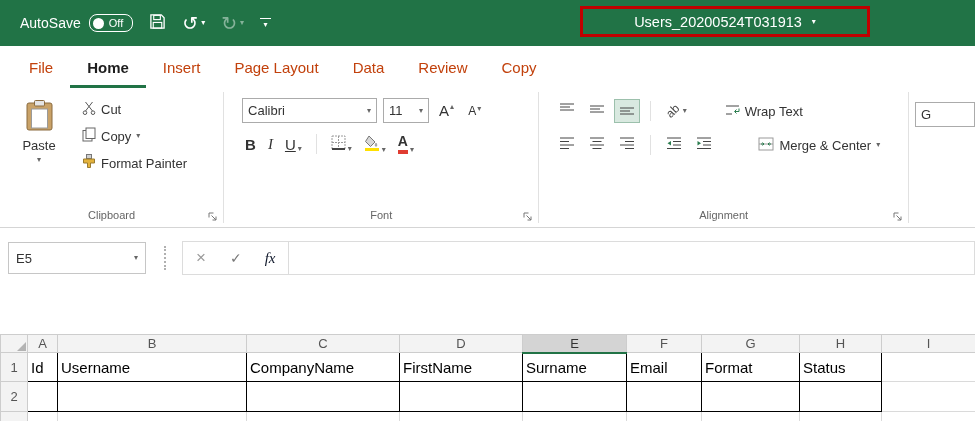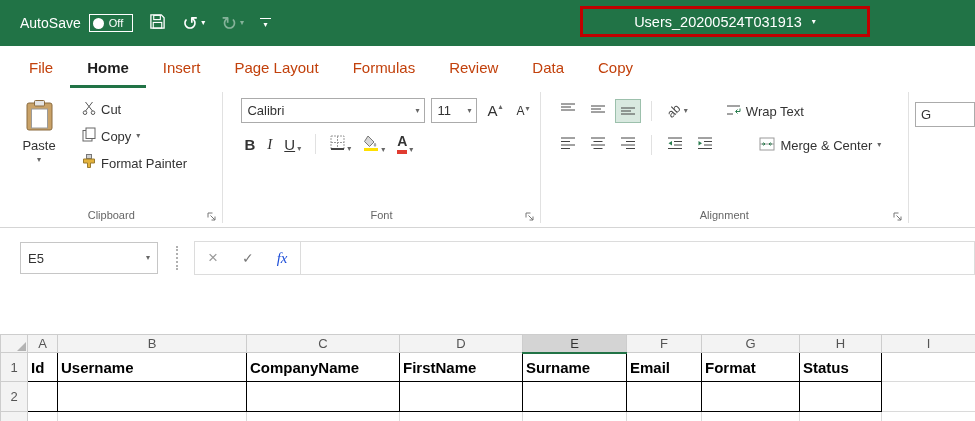--- a/index.html
+++ b/index.html
@@ -6,21 +6,21 @@
   html,body { width:975px; height:421px; overflow:hidden; background:#fff;
     font-family:"Liberation Sans", sans-serif; }
   .app { width:975px; height:421px; position:relative; }
 
   
   .titlebar { height:46px; background:#217346; display:flex; align-items:center;
     color:#fff; position:relative; }
   .qat { display:flex; align-items:center; gap:16px; padding-left:20px; font-size:14px; }
   .autosave { display:flex; align-items:center; gap:8px; }
   .autosave-toggle { display:flex; align-items:center; gap:5px; border:1.5px solid #fff;
-    border-radius:0; padding:2px 9px 2px 3px; font-size:11px; cursor:default; }
+    border-radius:8px; padding:2px 9px 2px 3px; font-size:11px; cursor:default; }
   .knob { width:11px; height:11px; border-radius:50%; background:#fff; display:inline-block; }
   .qat-btn { display:flex; align-items:center; gap:3px; }
   .uglyph { font-size:19px; line-height:1; }
   .caret { font-size:8px; line-height:1; color:#666; }
   .titlebar .caret { color:#fff; }
   .disabled { opacity:.45; }
   .qat-custom { display:flex; flex-direction:column; align-items:center; gap:2px; }
   .qat-custom .bar { width:11px; border-top:1.5px solid #fff; display:block; }
 
   .titlebox { position:absolute; left:580px; top:6px; width:290px; height:31px;
@@ -46,21 +46,21 @@
   .btn { display:flex; align-items:center; gap:5px; font-size:13px; color:#333; cursor:default; }
 
   .paste-btn { width:62px; display:flex; flex-direction:column; align-items:center;
     gap:3px; font-size:13px; padding-top:4px; }
   .clip-col { display:flex; flex-direction:column; gap:9px; margin-left:12px; padding-top:5px; }
 
   .font-col { display:flex; flex-direction:column; gap:11px; padding-left:10px; padding-top:2px; }
   .frow { display:flex; align-items:center; gap:6px; }
   .combo { border:1px solid #ababab; background:#fff; height:25px; display:flex;
     align-items:center; justify-content:space-between; padding:0 5px; font-size:13px; }
-  .combo-name { width:184px;text-align:center; } .combo-size { width:46px; }
+  .combo-name { width:135px;text-align:center; } .combo-size { width:46px; }
   .sizer { display:flex; align-items:flex-start; gap:1px; font-size:15px; padding:0 4px; }
   .sizer .caret { margin-top:1px; }
   .fmt { font-size:15px; padding:0 3px; display:flex; align-items:flex-end; gap:2px; }
   .b-bold { font-weight:700; }
   .b-italic { font-style:italic; font-family:"Liberation Serif", serif; }
   .b-under { text-decoration:underline; }
   .minisep { width:1px; height:20px; background:#e1e1e1; margin:0 5px; }
   .fontcolor-a { font-size:14px; font-weight:700; border-bottom:4px solid #e03c31; line-height:1.1; }
 
   .align-col { display:flex; flex-direction:column; gap:12px; padding-left:8px; padding-top:4px; }
@@ -69,44 +69,44 @@
   .icon-sel { background:#d9e9e0; outline:1px solid #9cc0ac; }
   .orient { display:flex; align-items:center; gap:3px; padding:0 4px; }
   .orient .ab { display:inline-block; transform:rotate(-45deg); font-size:12px; color:#444; }
   .push { margin-left:28px; }
 
   .num-stub { padding-top:14px; padding-left:6px; }
   .num-combo { width:60px; height:25px; border:1px solid #ababab; background:#fff;
     font-size:13px; display:flex; align-items:center; padding:0 5px; }
 
   
-  .formula-row { height:60px; background:#fff; display:flex; align-items:center; padding-left:20px; }
+  .formula-row { height:60px; background:#fff; display:flex; align-items:center; padding-left:8px; }
   .namebox { width:138px; height:32px; border:1px solid #c6c6c6; display:flex; align-items:center;
     justify-content:space-between; padding:0 7px; font-size:13px; color:#333; background:#fff; }
   .handle { height:24px; border-left:2px dotted #b0b0b0; margin:0 16px 0 18px; }
   .fx-box { flex:1; height:34px; border:1px solid #dcdcdc; display:flex; align-items:center; background:#fff; }
   .fx-cancel { color:#9b9b9b; font-size:17px; padding:0 13px; }
   .fx-check { color:#777; font-size:14px; padding:0 11px; }
   .fx-label { font-family:"Liberation Serif", serif; font-style:italic; font-size:15px;
-    color:#1d4ed8; padding:0 12px; }
+    color:#0f172a; padding:0 12px; }
   .fx-sep { width:1px; height:33px; background:#dcdcdc; }
   .formula-input { flex:1; height:30px; border:none; outline:none; font-size:14px; padding:0 6px; }
 
   .sheet-gap { height:46px; background:#fff; }
 
   
   table.grid { border-collapse:collapse; table-layout:fixed; width:975px; }
   .colh, .rowh, .corner { background:#f3f3f3; border:1px solid #cdcdcd; color:#555;
     font-size:13px; font-weight:400; text-align:center; padding:0; }
   .colh.sel { background:#d4d4d4; border-bottom:2px solid #217346; color:#333; }
   tr.hrow { height:18px; }
   tr.r1 { height:29px; } tr.r2 { height:30px; } tr.partial { height:10px; }
   td.cell { background:#fff; padding:0 2px 0 3px; font-size:15px; color:#000;
     text-align:left; vertical-align:middle; overflow:hidden; white-space:nowrap; }
-  tr.r1 td.cell { font-weight:700; }
+  tr.r1 td.cell { font-weight:400; }
   td.b { border:1.5px solid #000; }
   td.plain { border:1px solid #dadada; }
   tr.partial td { border:none; border-left:1px solid #dadada; border-right:1px solid #dadada; }
   tr.partial .rowh { border-bottom:none; }
   .corner { position:relative; }
   .corner-tri { position:absolute; right:1px; bottom:1px; width:0; height:0;
     border-left:9px solid transparent; border-bottom:9px solid #b3b3b3; }
 </style>
 </head>
 <body>
@@ -148,23 +148,22 @@
       <span>Users_20200524T031913</span>
       <span class="caret">▾</span>
     </div>
   </div>
 
   <div class="tabrow">
     <span class="tab">File</span>
     <span class="tab active">Home</span>
     <span class="tab">Insert</span>
     <span class="tab">Page Layout</span>
-    <span class="tab">Formulas</span>
+    <span class="tab">Data</span>
     <span class="tab">Review</span>
-    <span class="tab">Data</span>
     <span class="tab">Copy</span>
   </div>
 
   <div class="ribbon">
 
     <div class="group g-clip">
       <div class="group-content">
         <div class="paste-btn">
           <span>
             <svg width="27" height="32" viewBox="0 0 27 32">

